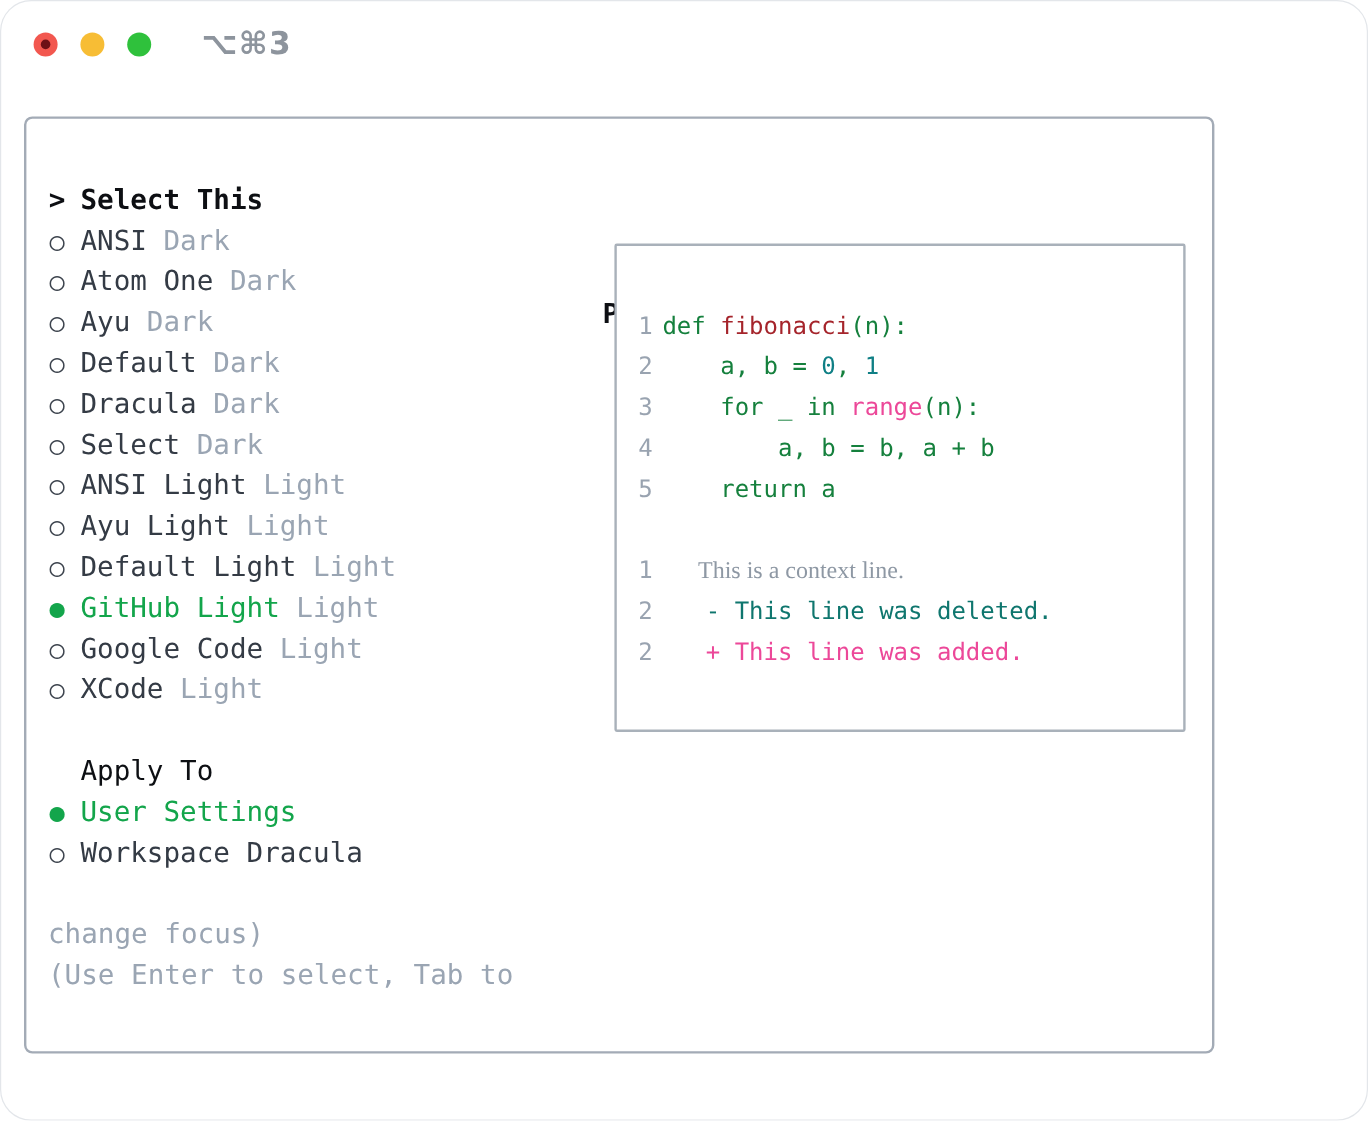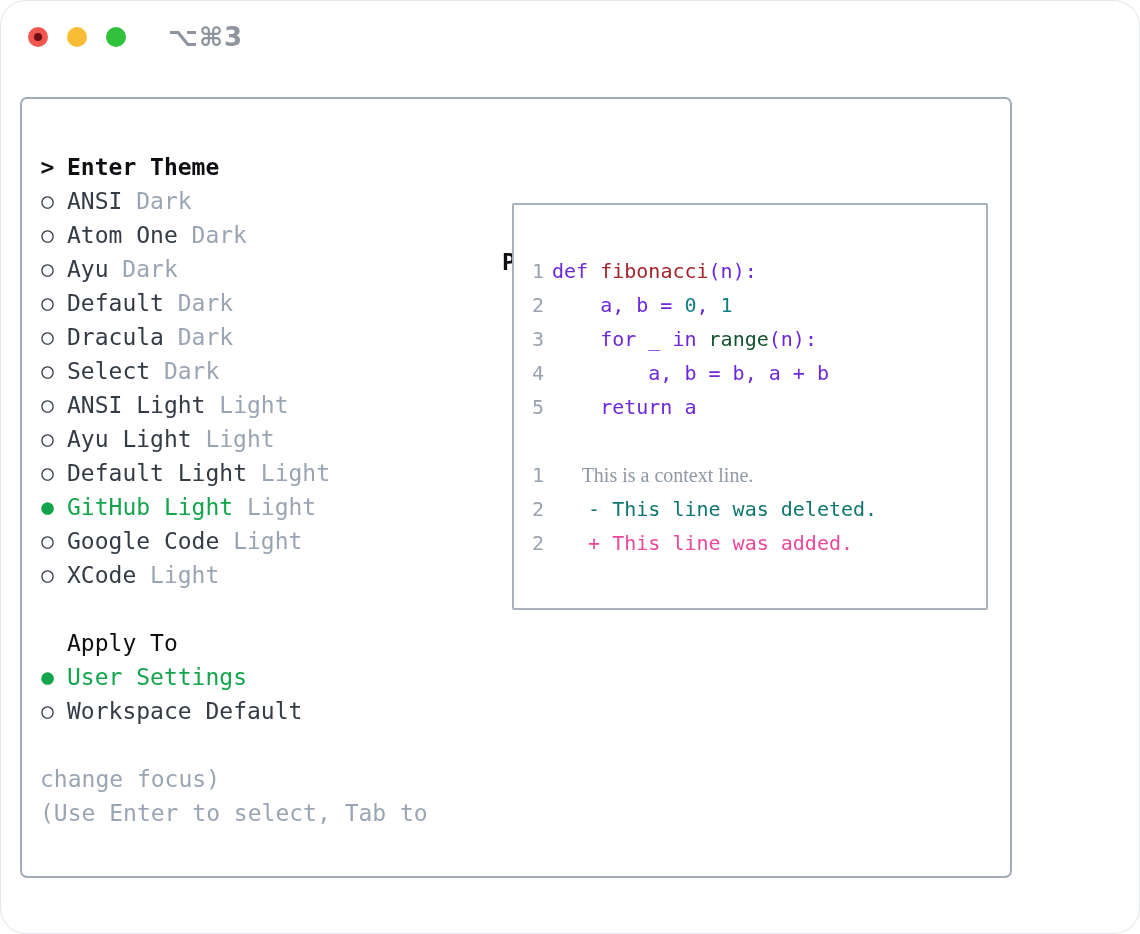--- a/index.html
+++ b/index.html
@@ -79,24 +79,24 @@
   }
   .code-row {
     display: flex; align-items: center;
     height: 34px; font-size: 20px; white-space: pre;
   }
   .linenum {
     width: 14px; margin-right: 8px; text-align: right;
     color: #99a3b0; flex: none;
   }
   .blank-row { height: 34px; }
-  .seg-code    { color: #6d28d9; }
+  .seg-code    { color: #15803d; }
   .seg-func    { color: #a5242b; }
   .seg-num     { color: #0f7f85; }
-  .seg-builtin { color: #14532d; }
+  .seg-builtin { color: #ec4899; }
   .seg-context { color: #8e98a4; font-family: Liberation Serif, serif; }
   .seg-deleted { color: #0f766e; }
   .seg-added   { color: #ec4899; }
 </style>
 </head>
 <body>
 
 <div class="screen">
 
   <div class="titlebar">
@@ -104,21 +104,21 @@
     <span class="light yellow"></span>
     <span class="light green"></span>
     <span class="shortcut">⌥⌘3</span>
   </div>
 
   <div class="main-box">
 
     <div class="left-col">
       <div class="row header">
         <span class="marker">&gt;</span>
-        <span class="label">Enter Theme</span>
+        <span class="label">Select This</span>
       </div>
 
       <div class="row">
         <span class="marker">○</span>
         <span class="name">ANSI</span>
         <span class="variant">Dark</span>
       </div>
       <div class="row">
         <span class="marker">○</span>
         <span class="name">Atom One</span>
@@ -180,21 +180,21 @@
       <div class="row">
         <span class="marker"></span>
         <span class="label" style="color:#0d0f13;">Apply To</span>
       </div>
       <div class="row selected">
         <span class="marker">●</span>
         <span class="label name">User Settings</span>
       </div>
       <div class="row">
         <span class="marker">○</span>
-        <span class="label name">Workspace Default</span>
+        <span class="label name">Workspace Dracula</span>
       </div>
 
       <div class="spacer"></div>
 
       <div class="hint">
         <div class="row">change focus)</div>
         <div class="row">(Use Enter to select, Tab to</div>
       </div>
     </div>
 

